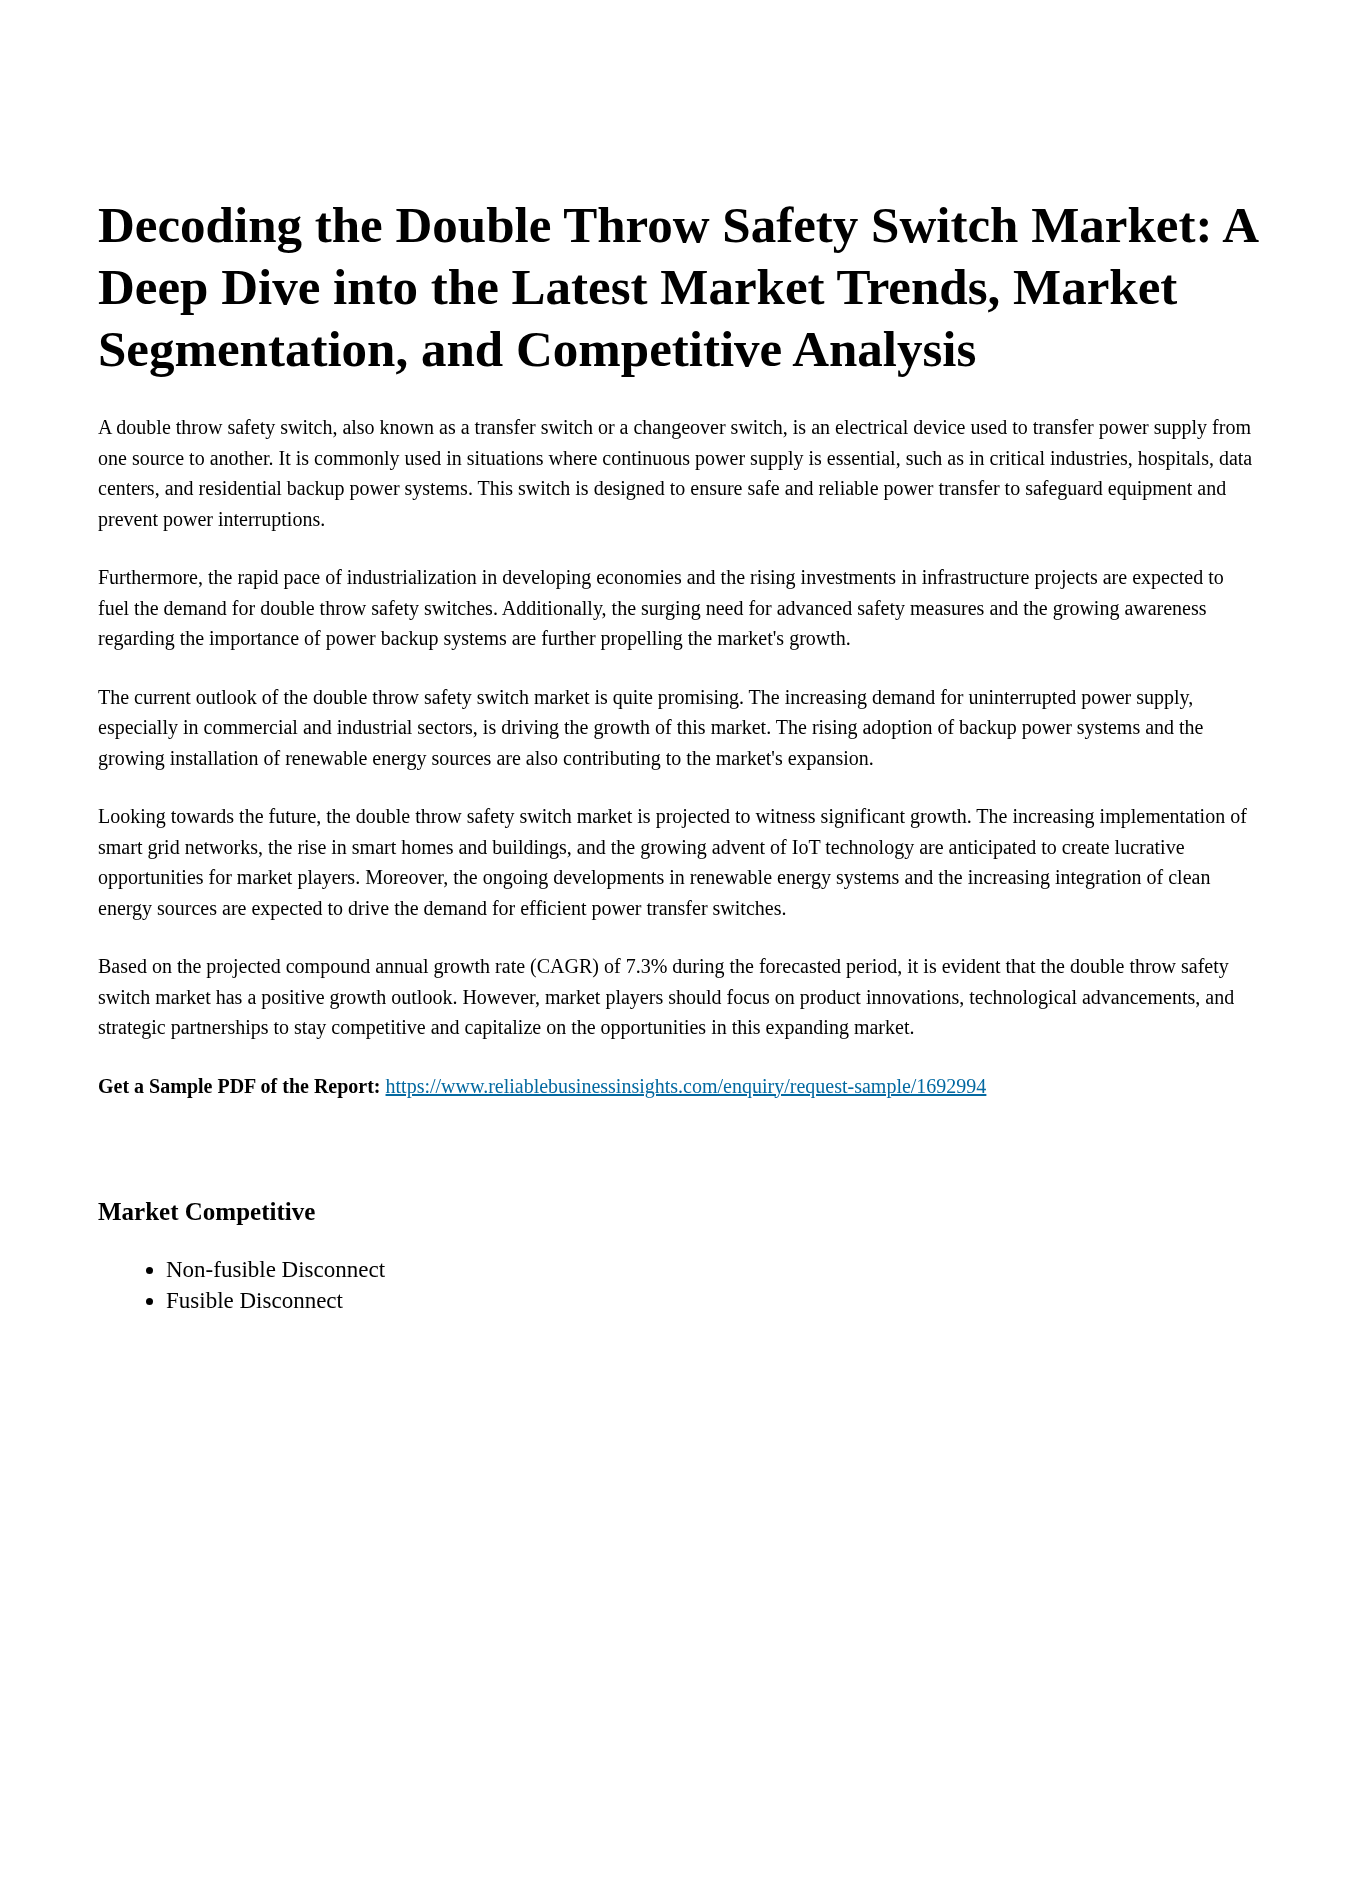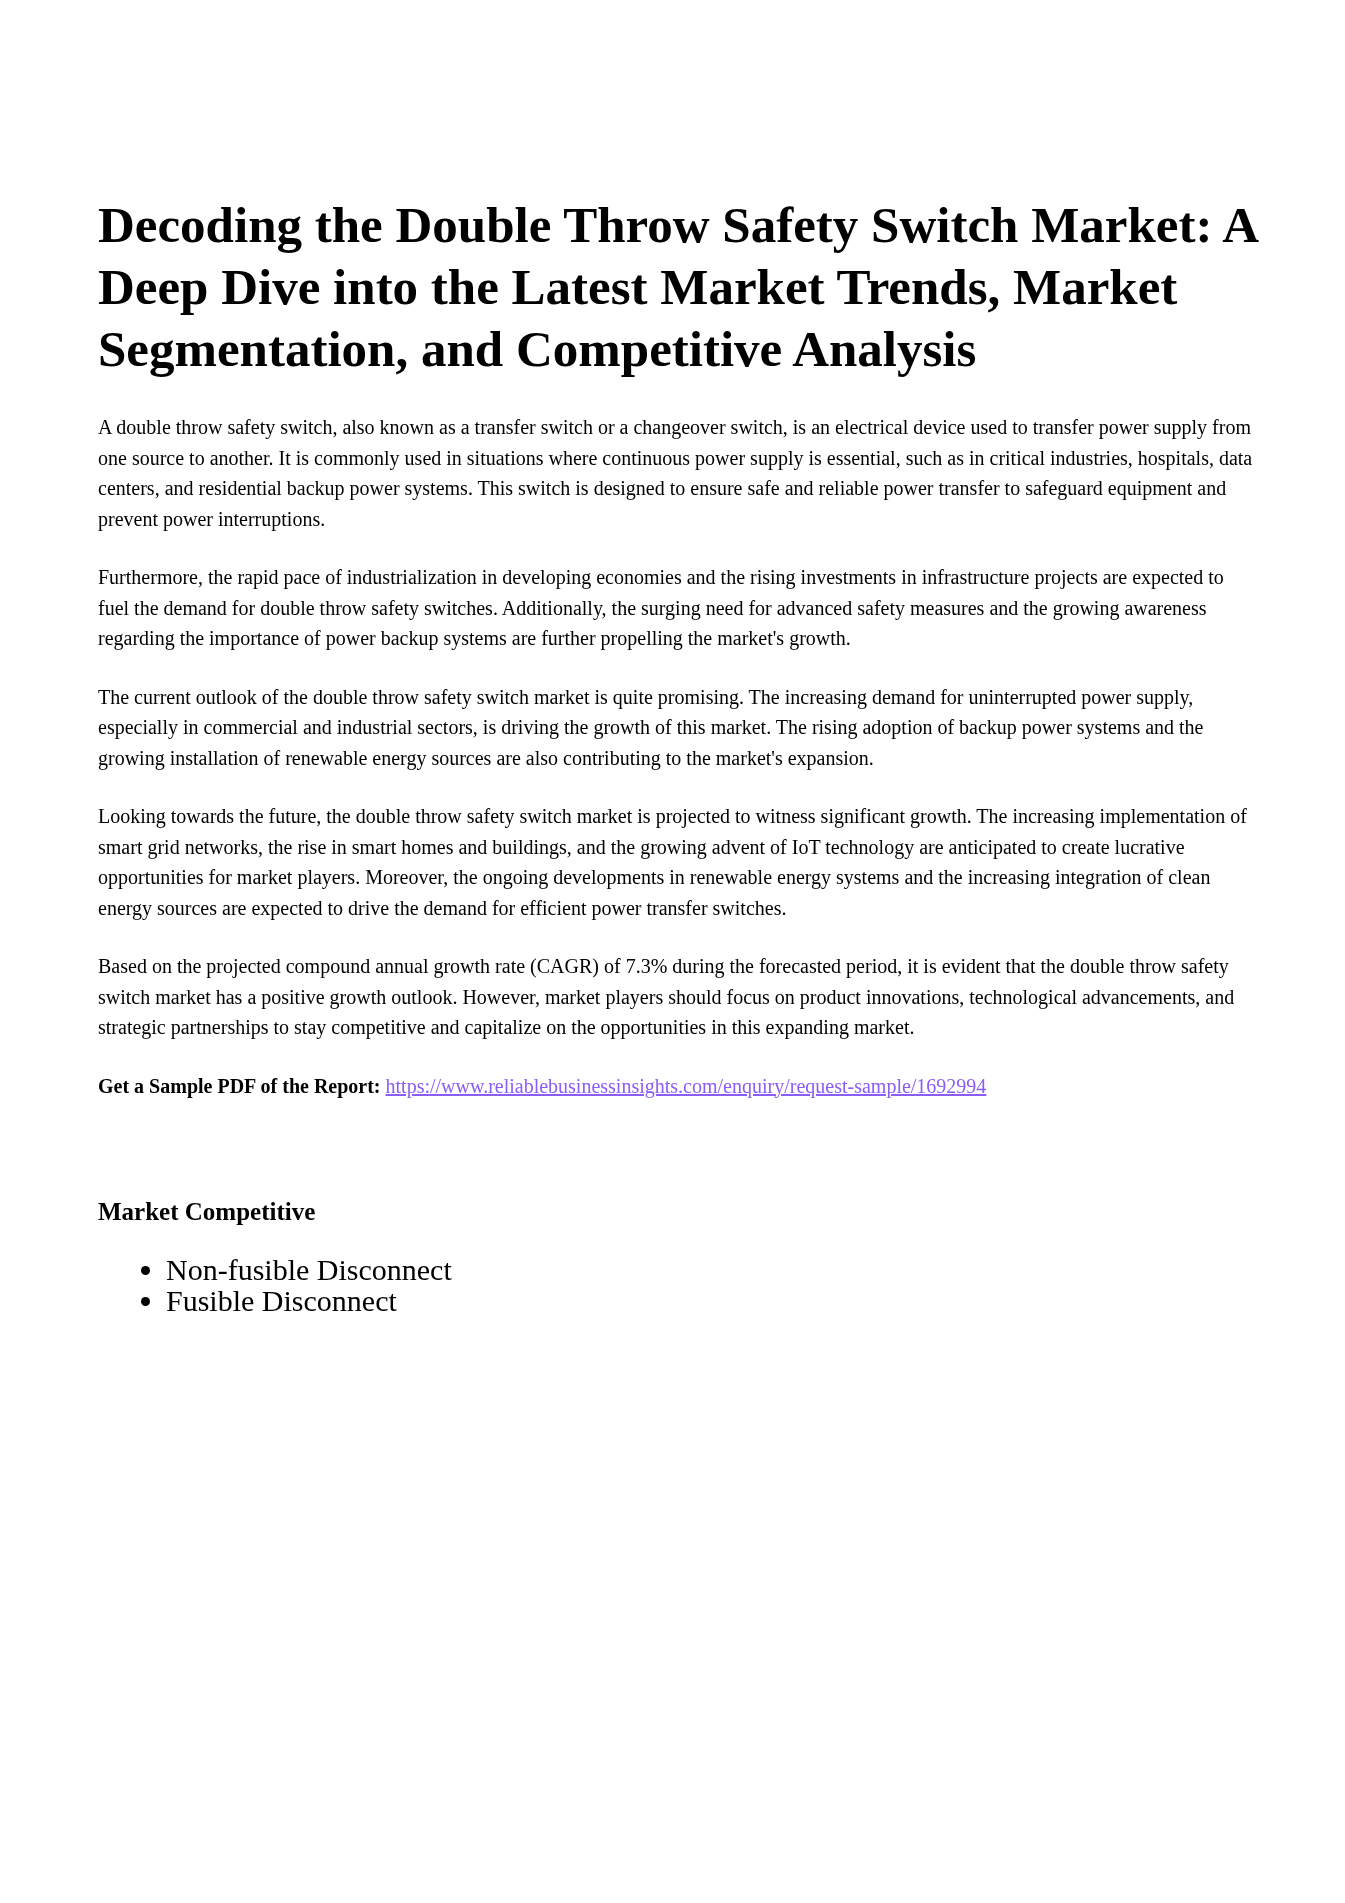--- a/index.html
+++ b/index.html
@@ -33,26 +33,26 @@
     line-height: 30px;
     margin: 0 0 28px 0;
   }
   p {
     font-size: 20px;
     line-height: 30.5px;
     margin: 0 0 28px 0;
   }
   .sample-line { margin-bottom: 0; }
   .sample-line b { font-weight: bold; }
-  a.link { color: #8b5cf6; text-decoration: underline; }
+  a.link { color: #0369a1; text-decoration: underline; }
   .spacer { height: 96px; }
   ul {
     margin: 0;
     padding-left: 68px;
-    font-size: 30px;
+    font-size: 23px;
     line-height: 30.5px;
   }
   ul li { margin: 0; }
 </style>
 </head>
 <body>
 
 <div class="page">
   <h1>Decoding the Double Throw Safety Switch Market: A Deep Dive into the Latest Market Trends, Market Segmentation, and Competitive Analysis</h1>
 

